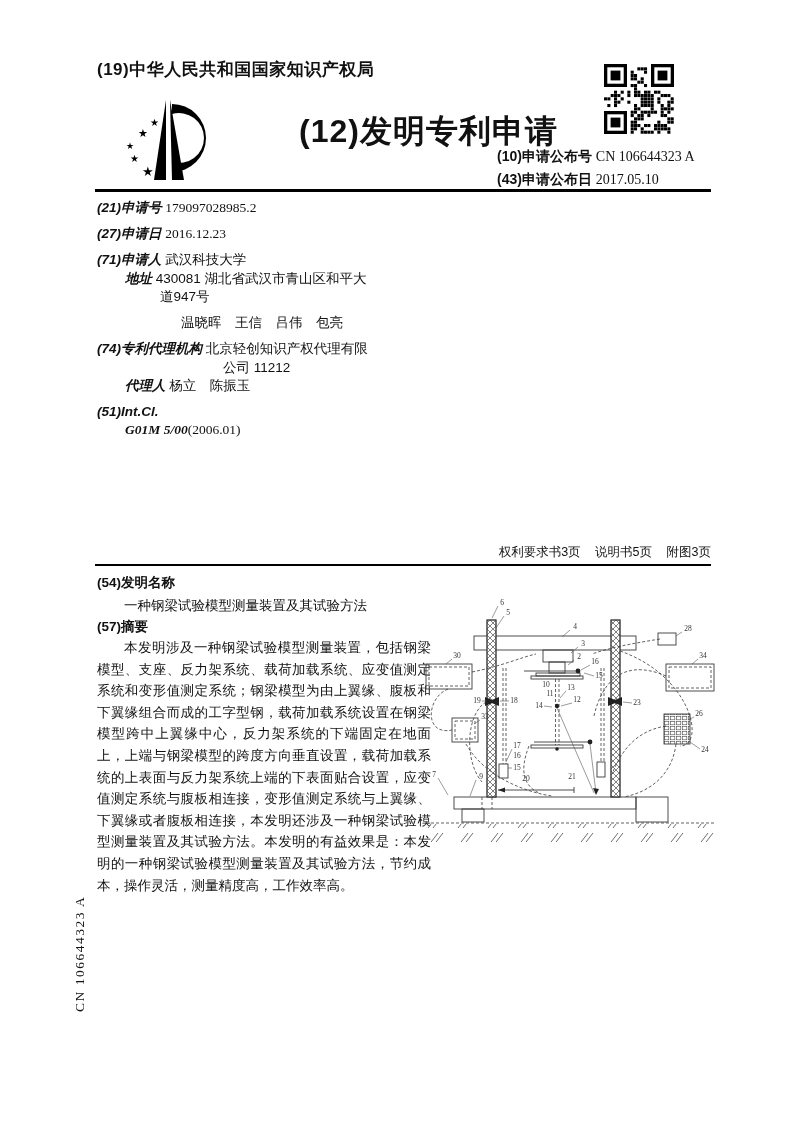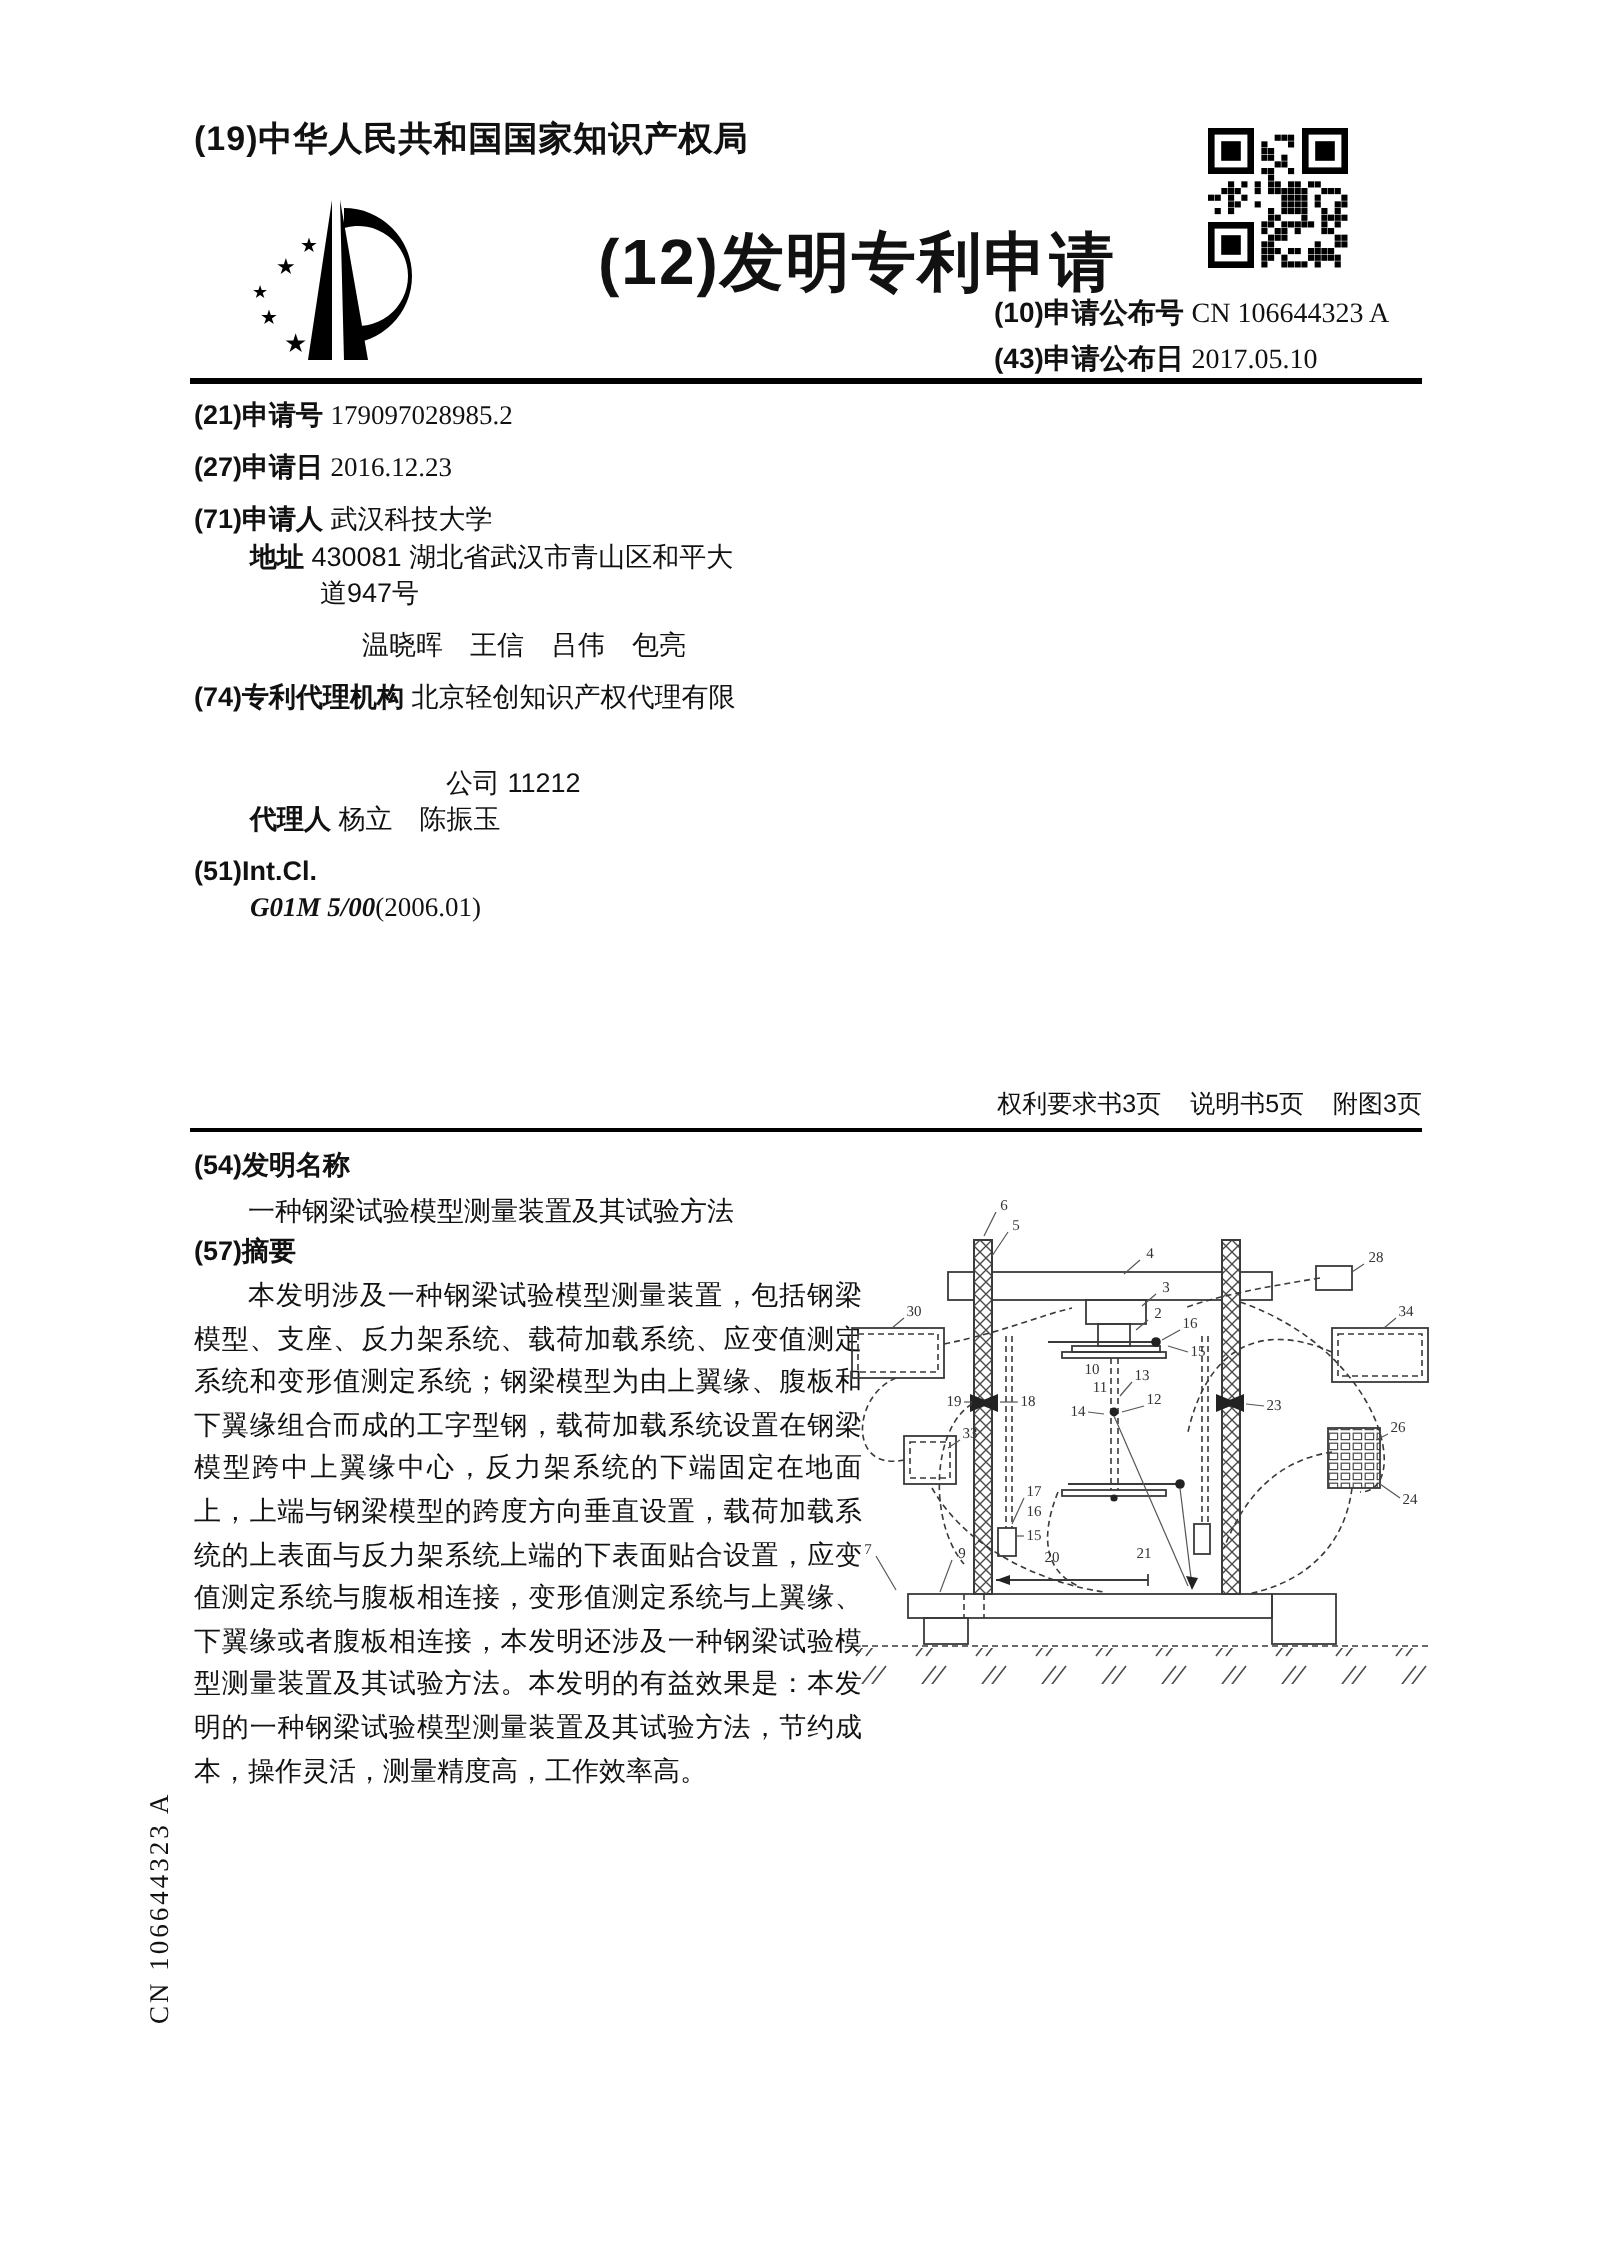--- a/index.html
+++ b/index.html
@@ -17,26 +17,26 @@
   .pubnum   { left:497px; top:148px; }
   .pubdate  { left:497px; top:171px; }
   .pubrow .lbl { font-weight:700; }
   .serif    { font-family:"Liberation Serif", serif; }
   .rule1    { left:95px; top:189px; width:616px; height:3px; background:#000; }
   .rule2    { left:95px; top:564px; width:616px; height:2px; background:#000; }
 
   
   .biblio { left:97px; top:199px; width:338px; font-size:13.5px; line-height:1.35; }
   .biblio .row { margin-bottom:8px; }
-  .biblio .lbl { font-weight:700; }
+  .biblio .lbl { font-weight:700;font-style:italic; }
   .biblio .cont { margin-bottom:8px; }
   .ind1 { padding-left:28px; }
   .ind-addr { padding-left:63px; }
   .ind-inv  { padding-left:84px; }
-  .ind-agc  { padding-left:126px;margin-top:24px; }
+  .ind-agc  { padding-left:126px; }
   .intcl-val { font-family:"Liberation Serif", serif; font-style:italic; font-weight:700; }
   .intcl-date { font-family:"Liberation Serif", serif; font-style:normal; font-weight:400; }
 
   
   .pagesinfo { left:430px; top:544px; width:281px; text-align:right; font-size:12.5px; white-space:nowrap; }
   .pagesinfo span { margin-left:11px; }
 
   
   .sec-lbl { font-weight:700; font-size:13.5px; }
   .sec54 { left:97px; top:574px; width:338px; }

